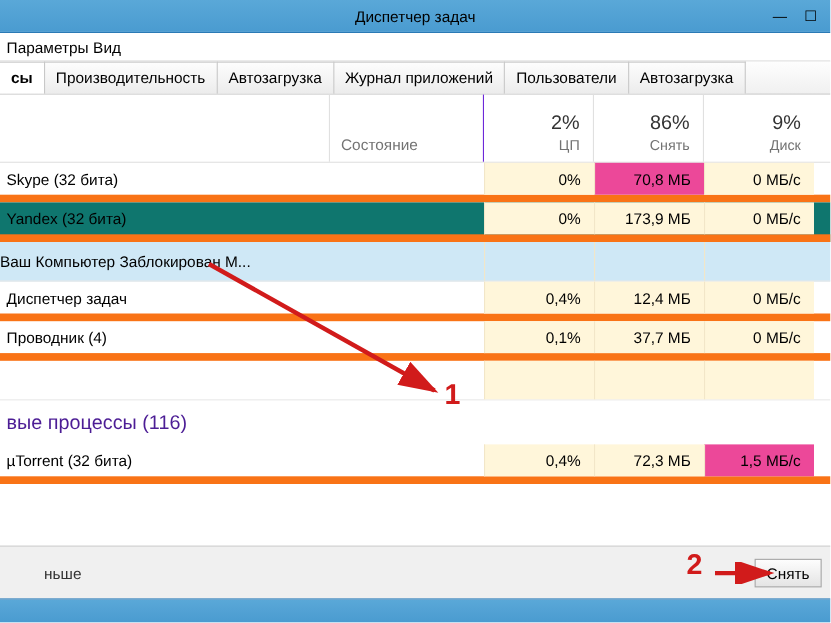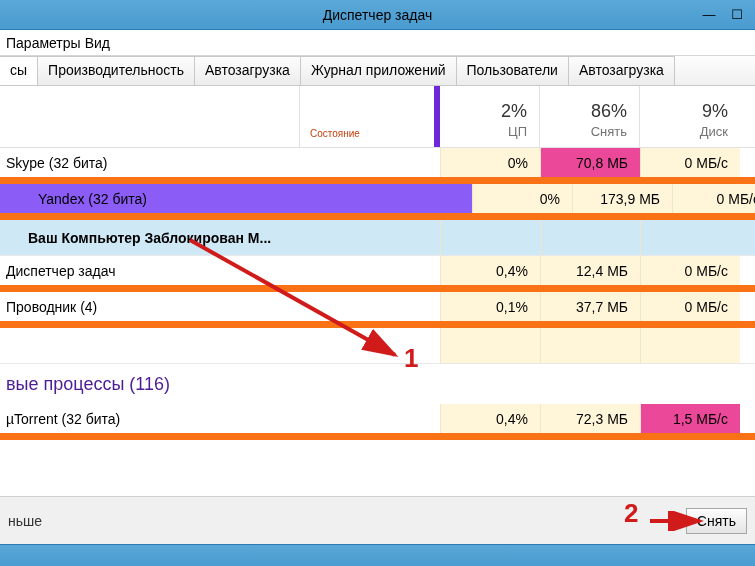--- a/index.html
+++ b/index.html
@@ -10,48 +10,48 @@
 .titlebar .wnd-btns { position: absolute; right: 8px; top: 0; display: flex; gap: 8px; height: 100%; align-items: center; }
 .wnd-btn { width: 20px; height: 14px; display: flex; align-items: center; justify-content: center; cursor: pointer; }
 
 .menubar { height: 26px; background: #fff; border-bottom: 1px solid #d6d6d6; display: flex; align-items: center; gap: 4px; padding-left: 6px; font-size: 14px; }
 .menubar span { cursor: default; }
 
 .tabs { height: 30px; background: linear-gradient(#fefefe,#f0f0f0); display: flex; border-bottom: 1px solid #c8c8c8; }
 .tab { padding: 5px 10px; border: 1px solid #c8c8c8; border-bottom: none; background: linear-gradient(#fdfdfd,#ececec); font-size: 14px; cursor: pointer; white-space: nowrap; border-right: none; }
 .tab:first-child { border-left: none; }
 .tab:last-child { border-right: 1px solid #c8c8c8; }
-.tab.active { background: #fff; }
+.tab.active { background: #fff; font-weight: bold; }
 
 .table-wrap { position: relative; }
 .hdr-row { display: flex; height: 62px; border-bottom: 1px solid #e0e0e0; }
 .hdr-name { flex: 0 0 300px; border-right: 1px solid #e0e0e0; }
-.hdr-status { flex: 0 0 140px; border-right: 6px solid #6d28d9; display: flex; align-items: flex-end; padding: 0 10px 8px 10px; color: #c2410c; font-size: 10px; }
+.hdr-status { flex: 0 0 140px; border-right: 1px solid #6d28d9; display: flex; align-items: flex-end; padding: 0 10px 8px 10px; color: #737373; font-size: 14px; }
 .hdr-metric { flex: 0 0 100px; border-right: 1px solid #e0e0e0; display: flex; flex-direction: column; justify-content: flex-end; align-items: flex-end; padding: 0 12px 8px 0; }
 .hdr-metric:last-child { border-right: none; }
 .hdr-pct { font-size: 18px; color: #333; }
 .hdr-lbl { font-size: 13px; color: #737373; margin-top: 2px; }
 
 .proc-row { display: flex; height: 36px; border-bottom: 7px solid #f97316; align-items: center; }
-.proc-row.sel { background: #8b5cf6; padding-left: 32px; }
+.proc-row.sel { background: #0f766e; }
 .cell-name { flex: 0 0 300px; padding-left: 6px; font-size: 14px; white-space: nowrap; overflow: hidden; }
 .cell-status { flex: 0 0 140px; }
 .cell-val { flex: 0 0 100px; text-align: right; padding-right: 12px; font-size: 14px; height: 100%; display: flex; align-items: center; justify-content: flex-end; border-left: 1px solid #f2e6c8; }
 .tint-y { background: #fff6da; }
 .tint-o { background: #ec4899; }
 .child-row { display: flex; height: 36px; border-bottom: 1px solid #e8e8e8; align-items: center; background: #cfe8f6; }
-.child-row .cell-name { padding-left: 28px; font-weight: bold; }
+.child-row .cell-name { padding-left: 0; }
 
 .group-hdr { height: 40px; display: flex; align-items: center; padding-left: 6px; font-size: 18px; color: #4c1d95; }
 .spacer-row { height: 36px; border-bottom: 1px solid #e8e8e8; display:flex; }
 .spacer-row .spc-left{ flex:0 0 440px; }
 .spacer-row .spc-m{ flex:0 0 100px; background:#fff6da; border-left:1px solid #f2e6c8; }
 
 .footer { position: absolute; bottom: 22px; left: 0; right: 0; height: 48px; background:#f0f0f0; border-top:1px solid #d0d0d0; display:flex; align-items:center; justify-content:space-between; padding:0 8px; }
-.footer .less { color:#333; font-size:14px; }
+.footer .less { color:#333; font-size:14px;margin-left:32px; }
 .end-btn { background: linear-gradient(#fdfdfd,#e4e4e4); border:1px solid #a6a6a6; padding:4px 10px; font-size:14px; cursor:pointer; }
 
 .bottombar { position:absolute; bottom:0; left:0; right:0; height:22px; background: linear-gradient(#5aa8d8,#4a9bd0); border-top:1px solid #2a7ab5; }
 .arrow-svg { position: absolute; }
 .num-label { position:absolute; color:#d11b1b; font-weight:bold; font-size:26px; font-family: Arial, sans-serif; }
 </style>
 </head>
 <body>
 
 <div class="titlebar">

